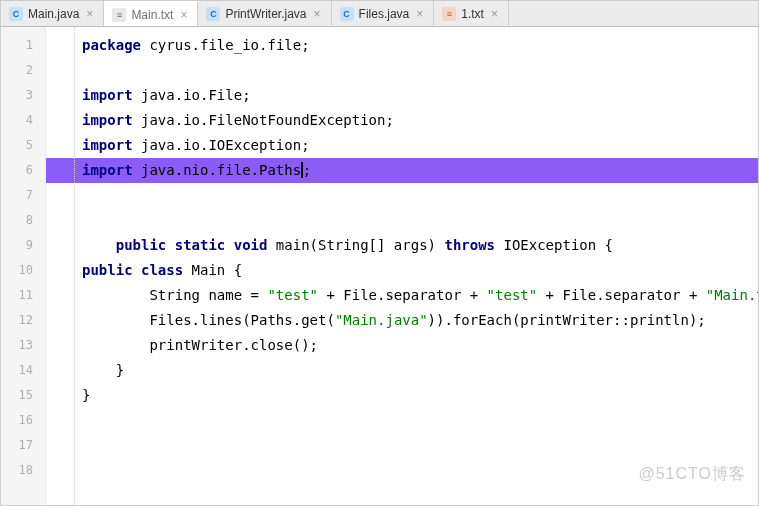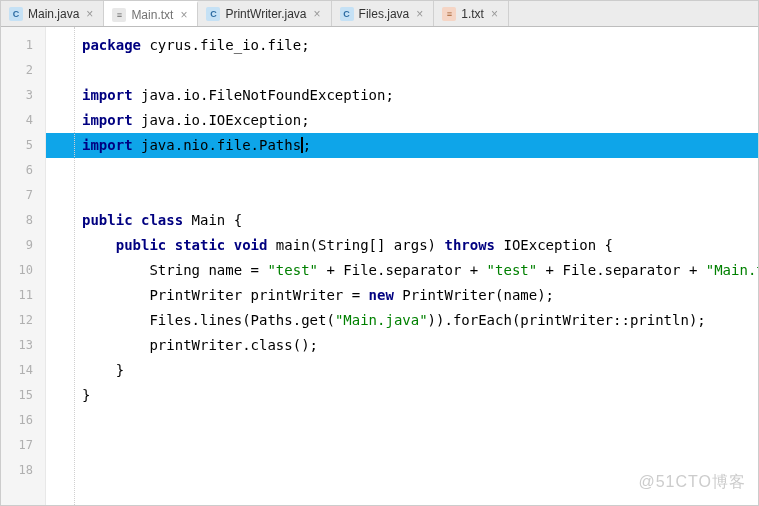--- a/index.html
+++ b/index.html
@@ -83,21 +83,21 @@
       position: relative;
       overflow: hidden;
     }
     .code-line {
       line-height: 25px;
       height: 25px;
       padding-left: 36px;
       white-space: pre;
     }
     .code-line.highlighted {
-      background: #0ea5e9;
+      background: #8b5cf6;
     }
     .code-margin {
       position: absolute;
       left: 28px;
       top: 0;
       bottom: 0;
       width: 1px;
       border-left: 1px dotted #d0d0d0;
     }
     .kw { color: #000080; font-weight: bold; }
@@ -106,21 +106,21 @@
       display: inline-block;
       width: 1.5px;
       height: 16px;
       background: #000;
       vertical-align: middle;
       margin-bottom: 2px;
     }
     .watermark {
       position: absolute;
       right: 12px;
-      bottom: 12px;
+      bottom: 20px;
       color: #ccc;
       font-size: 16px;
       font-family: sans-serif;
       letter-spacing: 1px;
     }
   </style>
 </head>
 <body>
 
 <div class="tabbar">
@@ -169,29 +169,29 @@
       <div class="lineno">14</div>
       <div class="lineno">15</div>
       <div class="lineno">16</div>
       <div class="lineno">17</div>
       <div class="lineno">18</div>
     </div>
   <div class="code-area">
     <div class="code-margin"></div>
   <div class="code-line"><span class="kw">package</span> cyrus.file_io.file;</div>
       <div class="code-line"></div>
+      <div class="code-line"><span class="kw">import</span> java.io.File;</div>
       <div class="code-line"><span class="kw">import</span> java.io.FileNotFoundException;</div>
       <div class="code-line"><span class="kw">import</span> java.io.IOException;</div>
       <div class="code-line highlighted"><span class="kw">import</span> java.nio.file.Paths<span class="caret"></span>;</div>
       <div class="code-line"></div>
       <div class="code-line"></div>
+      <div class="code-line">    <span class="kw">public static void</span> main(String[] args) <span class="kw">throws</span> IOException {</div>
       <div class="code-line"><span class="kw">public class</span> Main {</div>
-      <div class="code-line">    <span class="kw">public static void</span> main(String[] args) <span class="kw">throws</span> IOException {</div>
       <div class="code-line">        String name = <span class="str">"test"</span> + File.separator + <span class="str">"test"</span> + File.separator + <span class="str">"Main.txt"</span></div>
-      <div class="code-line">        PrintWriter printWriter = <span class="kw">new</span> PrintWriter(name);</div>
       <div class="code-line">        Files.lines(Paths.get(<span class="str">"Main.java"</span>)).forEach(printWriter::println);</div>
-      <div class="code-line">        printWriter.class();</div>
+      <div class="code-line">        printWriter.close();</div>
       <div class="code-line">    }</div>
       <div class="code-line">}</div>
     </div>
 </div>
 
 <div class="watermark">@51CTO博客</div>
 
 </body></html>

